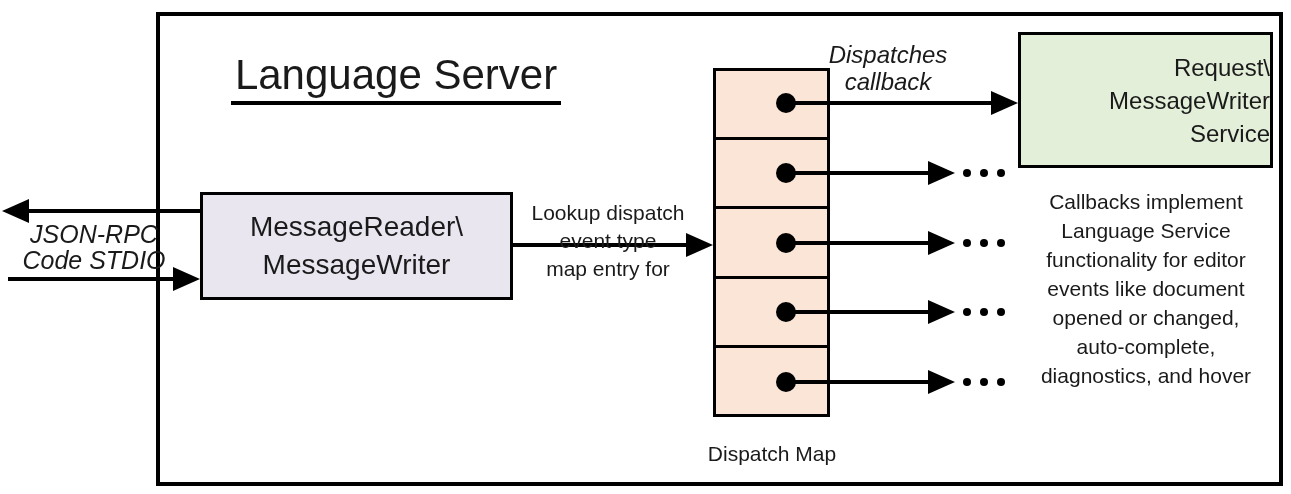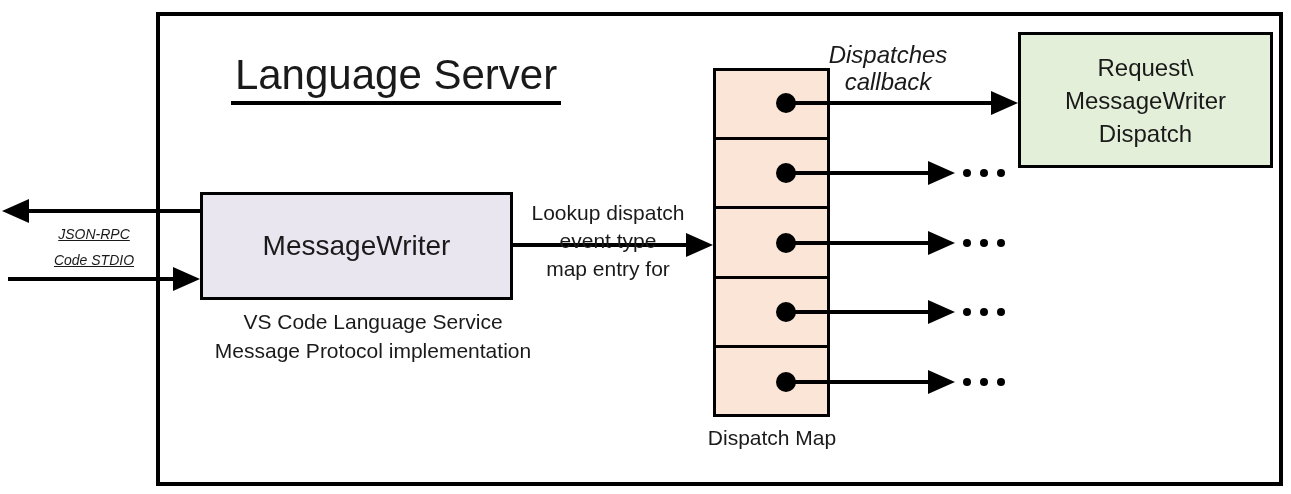--- a/index.html
+++ b/index.html
@@ -51,21 +51,21 @@
     left: 195px; top: 307px; width: 356px;
     text-align: center;
     font-size: 21px; line-height: 29px;
   }
 
   
   .io-label {
     left: 18px; top: 221px; width: 152px;
     text-align: center;
     font-style: italic;
-    font-size: 14px; line-height: 26px; text-decoration: underline;
+    font-size: 25px; line-height: 26px;
   }
 
   
   .hline { height: 4px; background: #000; }
   .head-right {
     width: 0; height: 0;
     border-top: 12px solid transparent;
     border-bottom: 12px solid transparent;
     border-left: 27px solid #000;
   }
@@ -96,32 +96,32 @@
     left: 517px; top: 155px; width: 182px;
     text-align: center; 
     font-size: 21px; line-height: 28px; margin-top: 44px;
   }
   .dispatch-label {
     left: 818px; top: 41px; width: 140px;
     text-align: center; font-style: italic;
     font-size: 24px; line-height: 27px;
   }
   .map-caption {
-    left: 660px; top: 424px; width: 224px;
+    left: 660px; top: 440px; width: 224px;
     text-align: center;
     font-size: 21px; line-height: 27px;
   }
 
   
   .callback-box {
     left: 1018px; top: 32px;
     width: 249px; height: 130px;
     border: 3px solid #000;
     display: flex; flex-direction: column;
-    align-items: center; justify-content: center;
+    align-items: flex-end; justify-content: center;
     font-size: 24px; line-height: 33px;
     text-align: center;
   }
   .callbacks-note {
     left: 1016px; top: 187px; width: 260px;
     text-align: center;
     font-size: 21px; line-height: 29px;
   }
 
   
@@ -151,25 +151,22 @@
 
   <div class="abs hline" style="left:8px; top:277px; width:168px;"></div>
   <div class="abs head-right" style="left:173px; top:267px;"></div>
 
   <div class="abs io-label">
     <div>JSON-RPC</div>
     <div>Code STDIO</div>
   </div>
 
   <div class="abs reader-box" style="background-color: rgb(233, 230, 240);">
+    <div>MessageReader\</div>
     <div>MessageWriter</div>
-  </div>
-  <div class="abs reader-caption">
-    <div>VS Code Language Service</div>
-    <div>Message Protocol implementation</div>
   </div>
 
   <div class="abs hline" style="left:510px; top:243px; width:180px;"></div>
   <div class="abs head-right" style="left:686px; top:233px;"></div>
   <div class="abs lookup-label">
     <div>Lookup dispatch</div>
     <div>event type</div>
     <div>map entry for</div>
   </div>
 
@@ -223,21 +220,30 @@
     </div>
 
   <div class="abs dispatch-label">
     <div>Dispatches</div>
     <div>callback</div>
   </div>
 
   <div class="abs callback-box" style="background-color: rgb(227, 239, 217);">
     <div>Request\</div>
     <div>MessageWriter</div>
-    <div>Dispatch</div>
-  </div>
-
+    <div>Service</div>
+  </div>
+
+  <div class="abs callbacks-note">
+    <div>Callbacks implement</div>
+    <div>Language Service</div>
+    <div>functionality for editor</div>
+    <div>events like document</div>
+    <div>opened or changed,</div>
+    <div>auto-complete,</div>
+    <div>diagnostics, and hover</div>
+  </div>
 
   <div class="abs map-caption">
     <div>Dispatch Map</div>
   </div>
 
 </div>
 
 </body></html>

